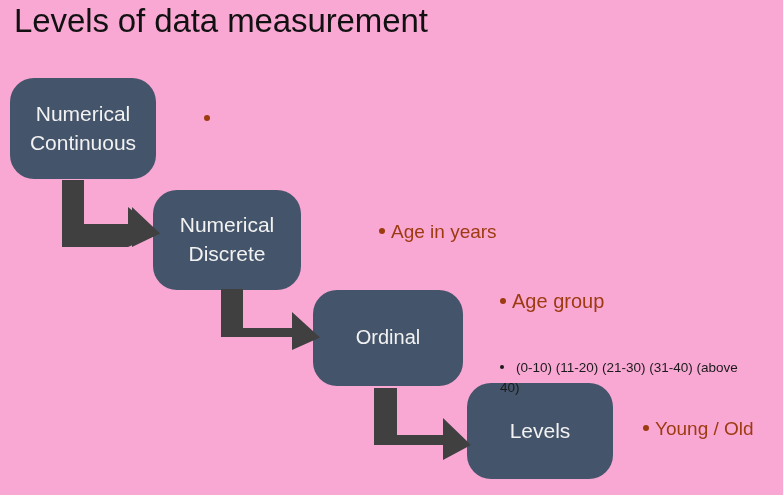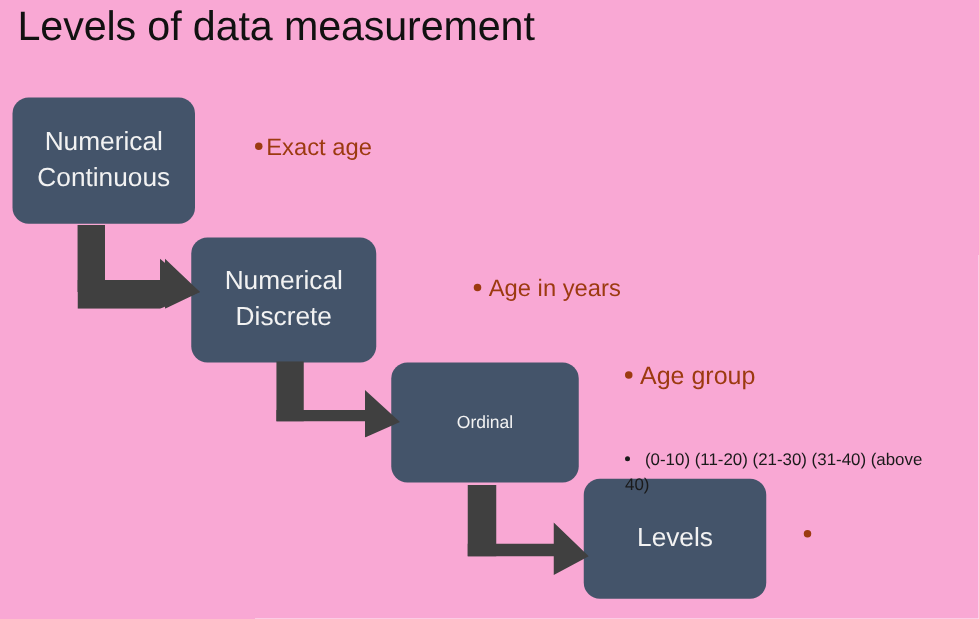--- a/index.html
+++ b/index.html
@@ -23,34 +23,34 @@
     font-weight: 400;
     color: #111111;
     letter-spacing: -0.1px;
     white-space: nowrap;
   }
 
   
   .node-box {
     position: absolute;
     background: #44546A;
-    border-radius: 13px;
+    border-radius: 24px;
     color: #F2F2F2;
     display: flex;
     align-items: center;
     justify-content: center;
     text-align: center;
     line-height: 1.38;
     font-weight: 400;
   }
   .node-label { display: block; width: 100%; white-space: pre-line; }
 
   #box-continuous { left: 10px;  top: 78px;  width: 146px; height: 101px; font-size: 21px; }
   #box-discrete   { left: 153px; top: 190px; width: 148px; height: 100px; font-size: 21px; }
-  #box-ordinal    { left: 313px; top: 290px; width: 150px; height: 96px;  font-size: 14px; }
+  #box-ordinal    { left: 313px; top: 290px; width: 150px; height: 96px;  font-size: 20px; }
   #box-nominal    { left: 467px; top: 383px; width: 146px; height: 96px;  font-size: 21px; }
 
   
   .elbow-arrow { position: absolute; }
   .elbow-arrow svg { display: block; width: 100%; height: 100%; }
   #arrow-1 { left: 62px;  top: 180px; width: 98px;  height: 67px; }
   #arrow-2 { left: 221px; top: 289px; width: 99px;  height: 61px; }
   #arrow-3 { left: 374px; top: 388px; width: 97px;  height: 72px; }
 
   
@@ -137,32 +137,32 @@
   </div>
 
   <div class="elbow-arrow" id="arrow-3">
     <svg viewBox="0 0 97 72" preserveAspectRatio="none" aria-hidden="true">
       <path d="M0,0 L23,0 L23,57 L0,57 Z" fill="#404040"></path>
       <path d="M0,47 L69,47 L69,30 L97,57 L69,72 L69,57 L0,57 Z" fill="#404040"></path>
     </svg>
   </div>
 
   <div class="annot" id="annot-exact-age">
-    <span class="dot"></span><span>Exact age</span>
+    <span class="dot"></span>
   </div>
 
   <div class="annot" id="annot-age-years">
     <span class="dot"></span><span>Age in years</span>
   </div>
 
   <div class="annot" id="annot-age-group">
     <span class="dot"></span><span>Age group</span>
   </div>
 
   <div id="annot-age-ranges">
     <span class="subdot"></span><span>(0-10) (11-20) (21-30) (31-40) (above 40)</span>
   </div>
 
   <div class="annot" id="annot-young-old">
-    <span class="dot"></span>
+    <span class="dot"></span><span>Young / Old</span>
   </div>
 
 </div>
 
 </body></html>

